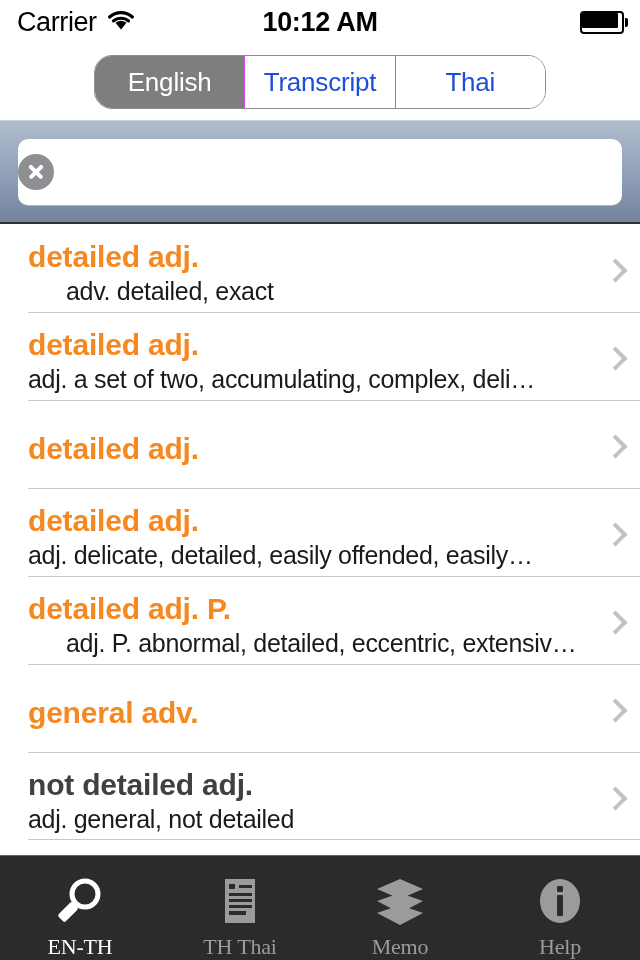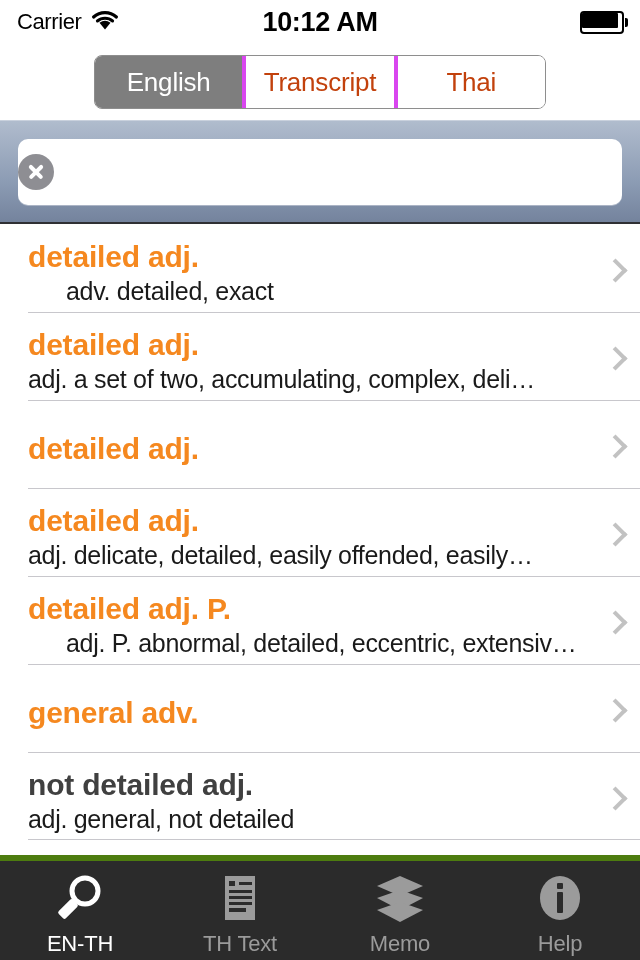--- a/index.html
+++ b/index.html
@@ -10,21 +10,21 @@
     overflow:hidden;
   }
   #app { position:relative; width:640px; height:960px; display:flex; flex-direction:column; }
 
   
   .statusbar {
     height:44px; flex:0 0 44px; background:#ffffff;
     display:flex; align-items:center; position:relative;
   }
   .sb-left { display:flex; align-items:center; gap:9px; padding-left:17px; }
-  .sb-carrier { font-size:22px; color:#000; letter-spacing:-0.4px; }
+  .sb-carrier { font-size:27px; color:#000; letter-spacing:-0.4px; }
   .wifi-ic { display:block; }
   .sb-time {
     position:absolute; left:0; right:0; text-align:center;
     font-size:27px; font-weight:bold; color:#000; letter-spacing:-0.3px;
   }
   .sb-right { margin-left:auto; padding-right:12px; display:flex; align-items:center; }
   .batt { position:relative; width:48px; height:23px; }
   .batt-body {
     position:absolute; left:0; top:0; width:44px; height:23px;
     border:2px solid #000; border-radius:4px;
@@ -32,28 +32,28 @@
   .batt-fill { position:absolute; left:2px; top:2px; width:36px; height:15px; background:#000; border-radius:1px; }
   .batt-cap { position:absolute; left:45px; top:7px; width:3px; height:9px; background:#000; border-radius:0 2px 2px 0; }
 
   
   .segwrap {
     flex:0 0 76px; background:#ffffff;
     display:flex; align-items:center; justify-content:center;
   }
   .segctl {
     display:flex; width:452px; height:54px;
-    border:1px solid #8e8e8e; border-radius:8px; overflow:hidden;
+    border:1px solid #8e8e8e; border-radius:18px; overflow:hidden;
     background:#fff;
     text-align:center;
   }
   .seg {
     flex:1; display:flex; align-items:center; justify-content:center;
-    font-size:26px; color:#c2410c; background:#ffffff;
-    border-left:4px solid #d946ef; letter-spacing:-0.2px;
+    font-size:26px; color:#1d4ed8; background:#ffffff;
+    border-left:1px solid #d946ef; letter-spacing:-0.2px;
   }
   .seg:first-child { border-left:none; }
   .seg.active { background:#7e7e7e; color:#ffffff; border-left-color:#7e7e7e; }
 
   
   .searchbar {
     flex:0 0 104px; position:relative;
     background:linear-gradient(to bottom, #b0bccd 0%, #a3b0c4 22%, #8c9cb4 60%, #74839d 100%);
     border-top:1px solid #c9d1dd;
     border-bottom:2px solid #2f3034;
@@ -104,22 +104,22 @@
   .row-sub.indent { padding-left:6px;margin-left:32px; }
   .chev {
     position:absolute; right:22px; top:50%; transform:translateY(-50%);
     width:17px; height:17px; border-right:4px solid #c2c2c2; border-top:4px solid #c2c2c2;
     rotate:45deg;
   }
 
   
   .tabbar {
     flex:0 0 105px; background:#2b2b2b;
-    border-top:6px solid #4d7c0f;
-    display:flex; align-items:center;
+    border-top:1px solid #4d7c0f;
+    display:flex; align-items:flex-end;font-family:Liberation Serif, serif;
   }
   .tab { flex:1; display:flex; flex-direction:column; align-items:center; justify-content:center; gap:4px; padding-top:6px; }
   .tab-ic { height:56px; display:flex; align-items:center; justify-content:center; }
   .tab-label { font-size:22px; color:#9b9b9b; letter-spacing:-0.2px; }
   .tab.active .tab-label { color:#ffffff; }
 </style>
 </head>
 <body>
 
 <div id="app">
@@ -220,21 +220,21 @@
         <svg width="56" height="56" viewBox="0 0 56 56">
           <rect x="13" y="5" width="30" height="44" fill="#9b9b9b"></rect>
           <rect x="17" y="10" width="6" height="5" fill="#2b2b2b"></rect>
           <rect x="27" y="11" width="13" height="3" fill="#2b2b2b"></rect>
           <rect x="17" y="19" width="23" height="3" fill="#2b2b2b"></rect>
           <rect x="17" y="25" width="23" height="3" fill="#2b2b2b"></rect>
           <rect x="17" y="31" width="23" height="3" fill="#2b2b2b"></rect>
           <rect x="17" y="37" width="17" height="4" fill="#2b2b2b"></rect>
         </svg>
       </span>
-      <span class="tab-label">TH Text</span>
+      <span class="tab-label">TH Thai</span>
     </div>
 
     <div class="tab">
       <span class="tab-ic">
         <svg width="56" height="56" viewBox="0 0 56 56">
           <path d="M28 5 L51 15 L28 25 L5 15 Z" fill="#9b9b9b"></path>
           <path d="M28 19 L51 27 L28 39 L5 27 Z" fill="#9b9b9b"></path>
           <path d="M28 31 L51 39 L28 51 L5 39 Z" fill="#9b9b9b"></path>
         </svg>
       </span>

